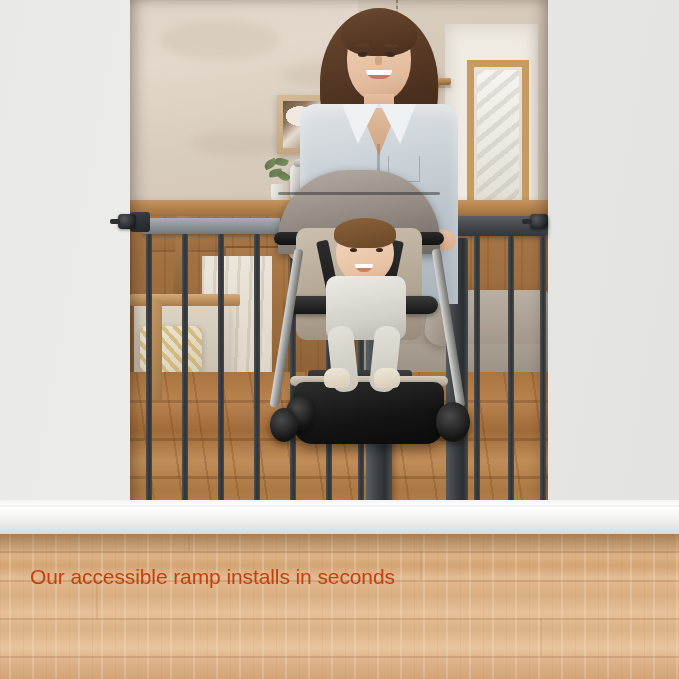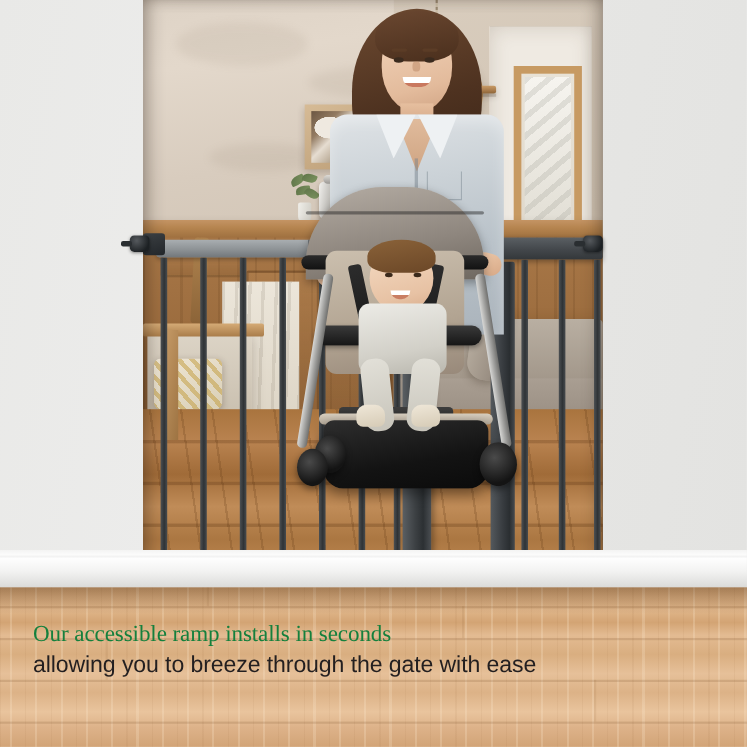--- a/index.html
+++ b/index.html
@@ -696,17 +696,16 @@
     <div class="seam s3"></div>
       <div class="seam s4"></div>
     <div class="vseam" style="left:188px;top:0;height:17px;"></div>
     <div class="vseam" style="left:420px;top:17px;height:29px;"></div>
     <div class="vseam" style="left:96px;top:46px;height:38px;"></div>
     <div class="vseam" style="left:540px;top:84px;height:38px;"></div>
   </div>
   <div class="floor-shadow"></div>
 
   <div class="copy">
-    <div class="sub" style="color: #15803d; font-family: Liberation Serif, serif;">Our accessible ramp installs in seconds</div>
-    <div class="sub" style="color: rgb(35, 31, 32);">allowing you to breeze through the gate with ease</div>
+    <div class="sub" style="color: #c2410c;">Our accessible ramp installs in seconds</div>
   </div>
 
 </div>
 
 </body></html>

